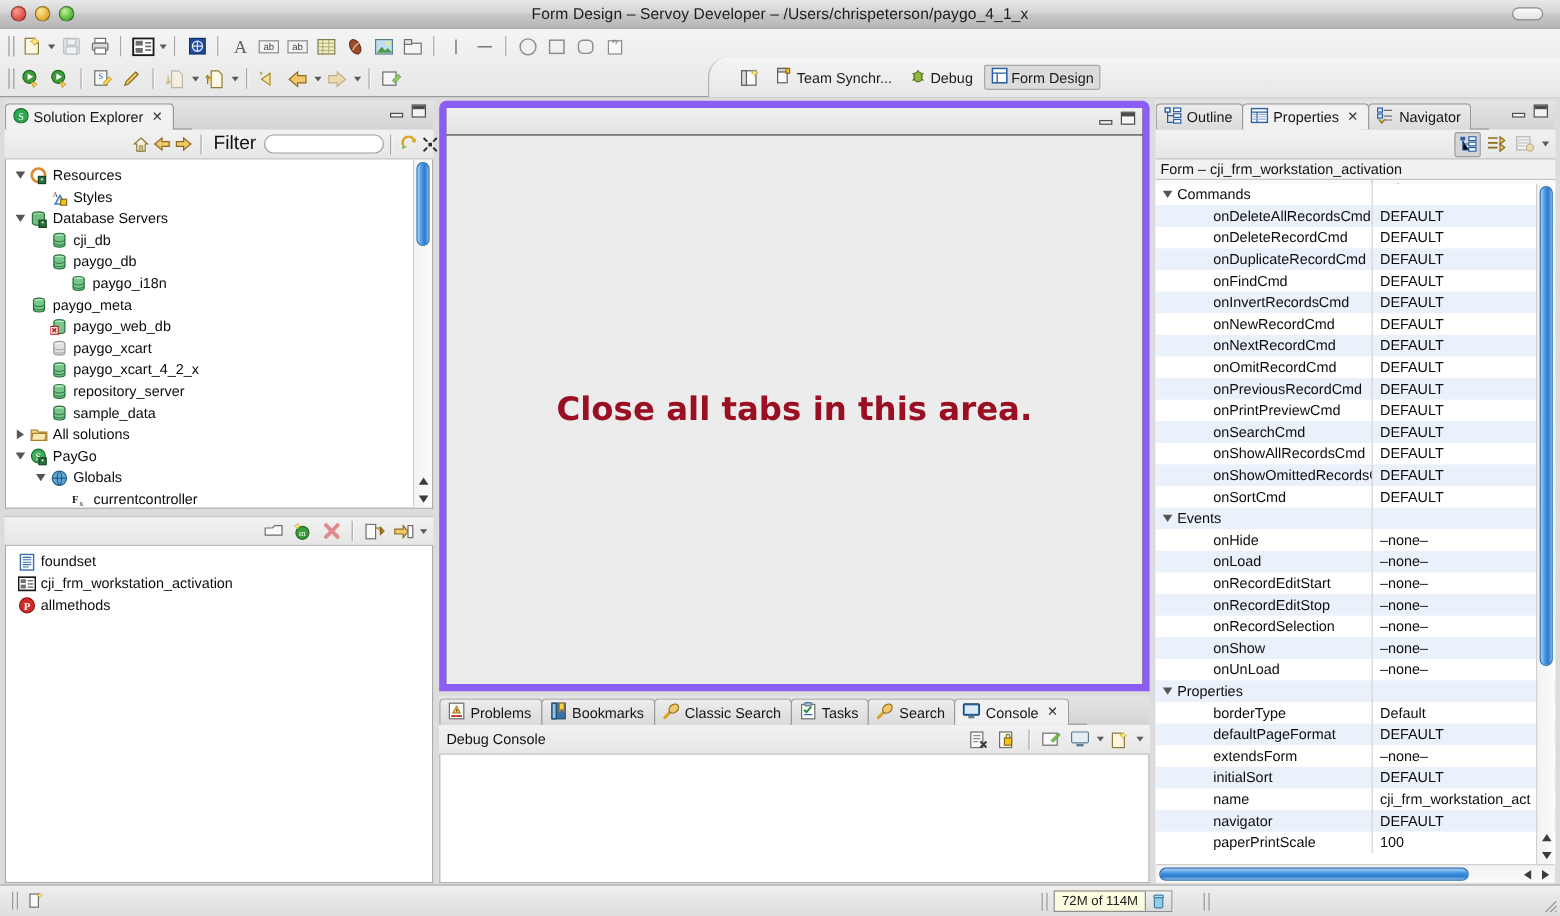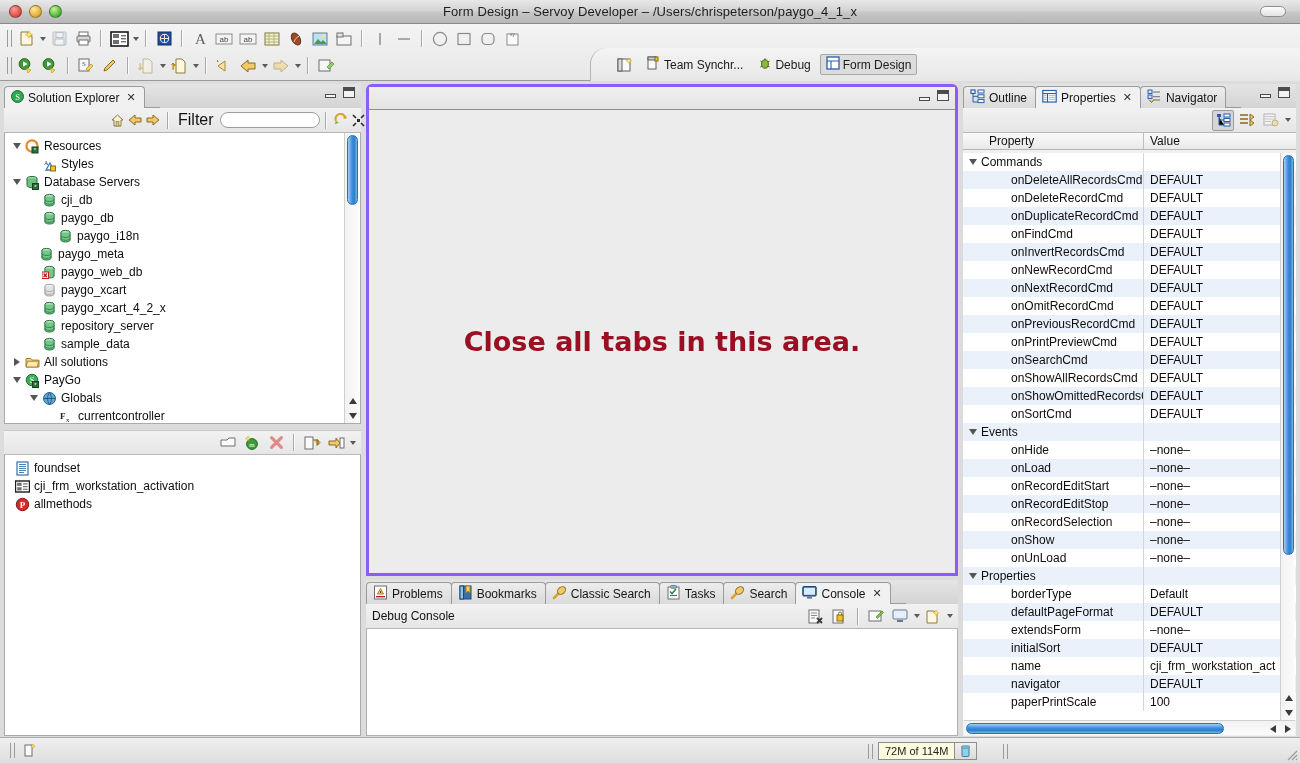--- a/index.html
+++ b/index.html
@@ -554,21 +554,21 @@
             <span class="tarrow "></span>
             <span class="ticon">
               <svg width="15" height="15" viewBox="0 0 15 15">
                 <ellipse cx="7.5" cy="3.4" rx="4.6" ry="2" fill="#b6e8c0" stroke="#2a6f3c"></ellipse>
                 <path d="M2.9 3.4v7.6c0 1.1 2 2 4.6 2s4.6-.9 4.6-2V3.4" fill="#74c689" stroke="#2a6f3c"></path>
                 <path d="M2.9 6.5c0 1.1 2 2 4.6 2s4.6-.9 4.6-2M2.9 9.3c0 1.1 2 2 4.6 2s4.6-.9 4.6-2" fill="none" stroke="#2a6f3c" stroke-width=".8"></path>
               </svg>
             </span>
             <span class="tlabel">paygo_i18n</span>
           </div>
-          <div class="tnode" style="padding-left: 20px;">
+          <div class="tnode" style="padding-left: 6px;">
             <span class="tarrow "></span>
             <span class="ticon">
               <svg width="15" height="15" viewBox="0 0 15 15">
                 <ellipse cx="7.5" cy="3.4" rx="4.6" ry="2" fill="#b6e8c0" stroke="#2a6f3c"></ellipse>
                 <path d="M2.9 3.4v7.6c0 1.1 2 2 4.6 2s4.6-.9 4.6-2V3.4" fill="#74c689" stroke="#2a6f3c"></path>
                 <path d="M2.9 6.5c0 1.1 2 2 4.6 2s4.6-.9 4.6-2M2.9 9.3c0 1.1 2 2 4.6 2s4.6-.9 4.6-2" fill="none" stroke="#2a6f3c" stroke-width=".8"></path>
               </svg>
             </span>
             <span class="tlabel">paygo_meta</span>
           </div>
@@ -745,21 +745,21 @@
                 <circle cx="7.5" cy="7.5" r="6.2" fill="#d42a2a" stroke="#8a1616"></circle>
                 <text x="7.5" y="11" font-size="9" text-anchor="middle" fill="#fff" font-family="Liberation Serif, serif" font-weight="bold">P</text>
               </svg>
             </span>
             <span>allmethods</span>
           </div>
         </div>
     </div>
   </div>
 
-  <div class="view" id="editor-area" style="border:3px solid #8b5cf6; border-top-left-radius:6px; border-top-right-radius:6px; background:#000000;">
+  <div class="view" id="editor-area" style="border:6px solid #8b5cf6; border-top-left-radius:6px; border-top-right-radius:6px; background:#000000;">
     <div class="editor-tabbar">
       <div class="view-maxmin">
         <div class="mm-min"></div>
         <div class="mm-max"></div>
       </div>
     </div>
     <div class="editor-canvas">
       <div class="annotation">Close all tabs in this area.</div>
     </div>
   </div>
@@ -917,20 +917,21 @@
       </div>
       <div class="tbi dim">
         <svg width="16" height="14" viewBox="0 0 16 14">
             <rect x="1" y="1" width="11" height="11" fill="#fafafa" stroke="#6f6f6f"></rect>
             <path d="M2 3.5h9M2 6h9M2 8.5h6" stroke="#9a9a9a"></path>
             <circle cx="12" cy="10" r="3" fill="#f2c96a" stroke="#8a6a1d"></circle>
           </svg>
       </div>
       <div class="tbcaret"></div>
     </div>
+    <div class="props-header">Form – cji_frm_workstation_activation</div>
     <div class="props-colhdr">
       <div class="c1">Property</div>
       <div class="c2">Value</div>
     </div>
     <div class="props-rows" id="props-rows">
         <div class="prow group">
           <div class="pname">
             <span class="garrow"></span>
             <span>Commands</span>
           </div>

